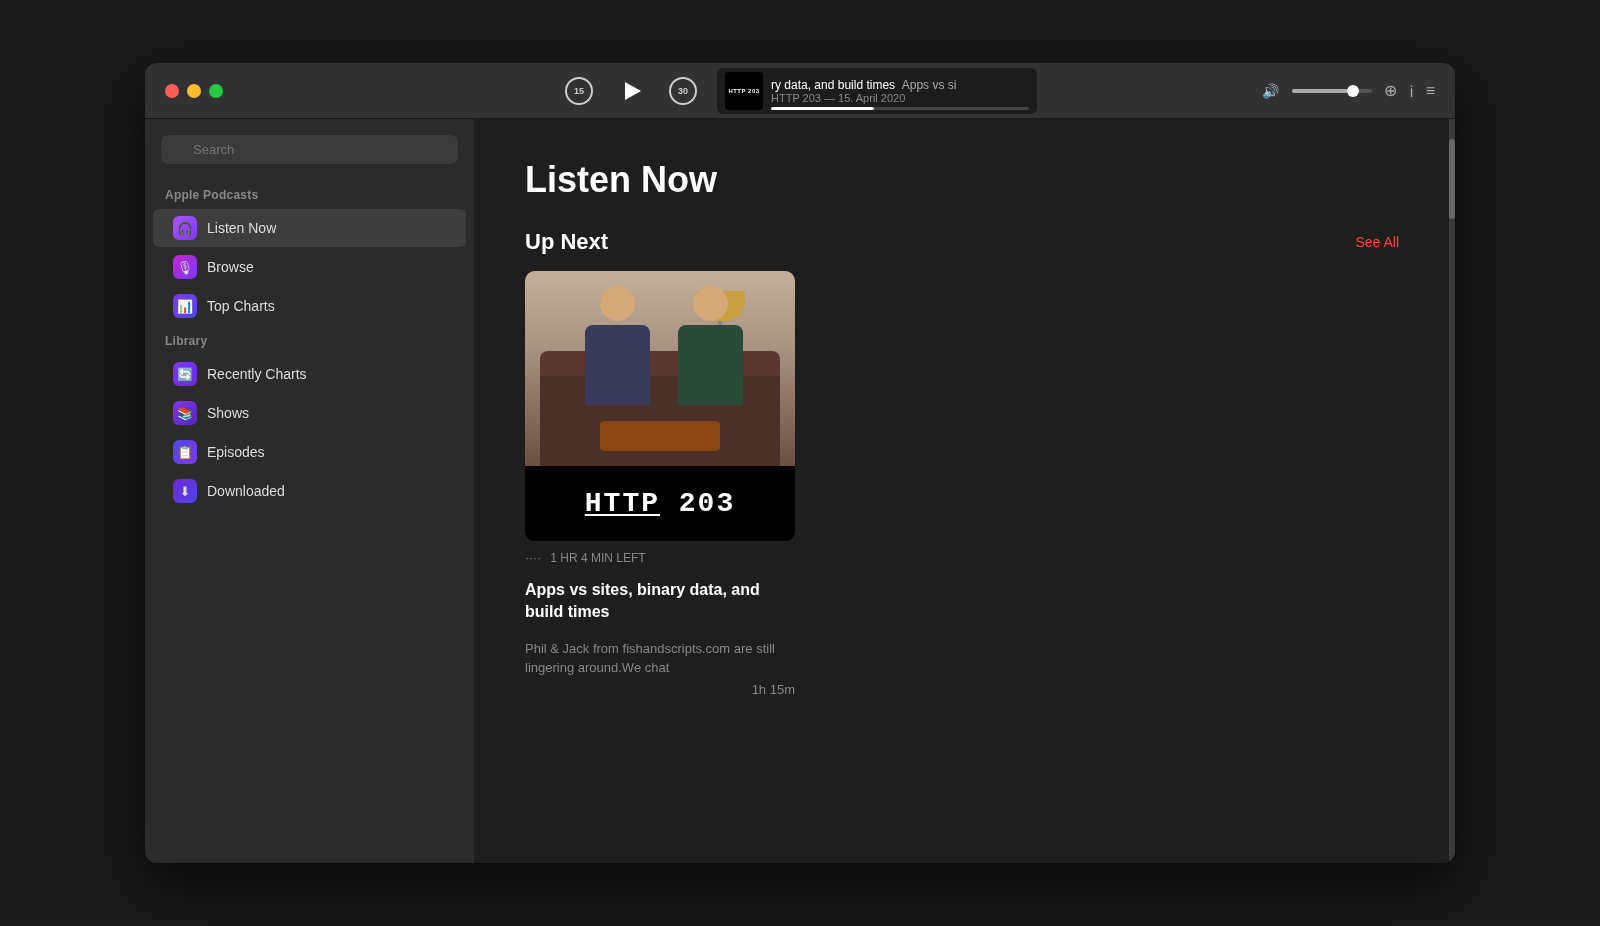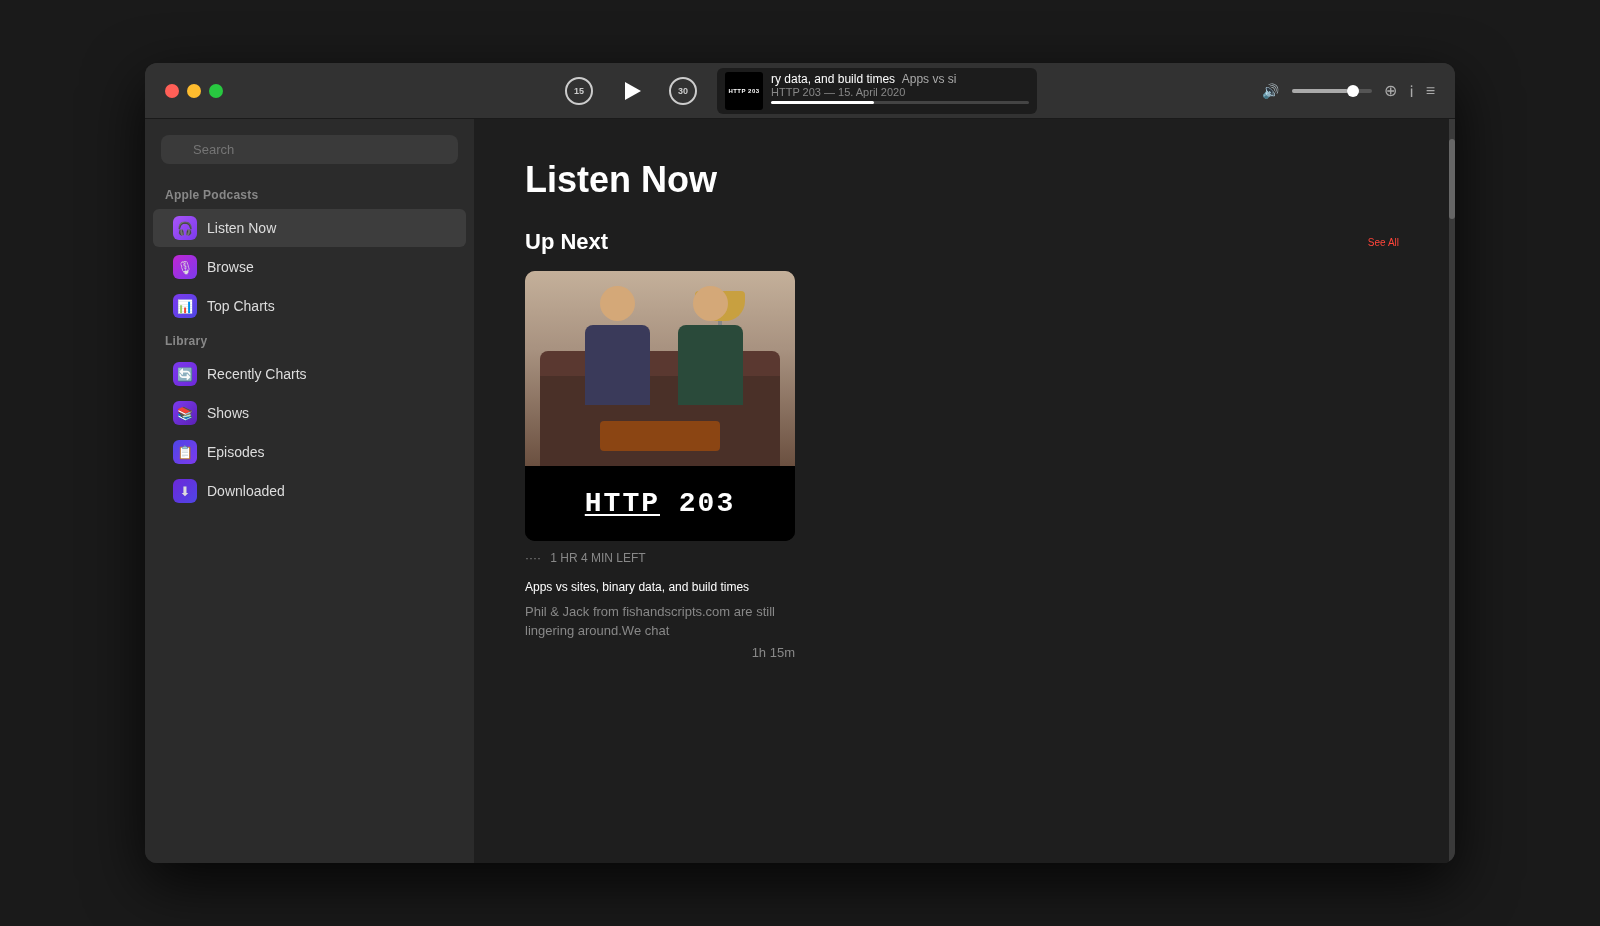--- a/index.html
+++ b/index.html
@@ -95,21 +95,21 @@
       border-width: 9px 0 9px 16px;
       border-color: transparent transparent transparent #ffffff;
       margin-left: 3px;
     }
     
     .now-playing {
       background: #1c1c1c;
       border-radius: 6px;
       padding: 4px 8px;
       display: flex;
-      align-items: flex-start;
+      align-items: flex-end;
       gap: 8px;
       min-width: 320px;
       cursor: pointer;
     }
     .now-playing-thumb {
       width: 38px;
       height: 38px;
       background: #000;
       border-radius: 3px;
       overflow: hidden;
@@ -295,21 +295,21 @@
       justify-content: space-between;
       margin-bottom: 16px;
     }
     .section-title {
       color: #fff;
       font-size: 22px;
       font-weight: 700;
     }
     .see-all-link {
       color: #ff453a;
-      font-size: 10px;
+      font-size: 14px;
       cursor: pointer;
       text-decoration: none;
     }
     
     .podcast-card {
       width: 270px;
       cursor: pointer;
     }
     .podcast-artwork {
       width: 270px;
@@ -459,24 +459,24 @@
       color: #888;
       font-size: 12px;
       margin-bottom: 14px;
     }
     .episode-dots {
       color: #888;
       margin-right: 6px;
     }
     .episode-title {
       color: #fff;
-      font-size: 12px;
-      font-weight: 400;
+      font-size: 16px;
+      font-weight: 700;
       line-height: 1.4;
-      margin-bottom: 6px;
+      margin-bottom: 15px;
     }
     .episode-desc {
       color: #888;
       font-size: 13px;
       line-height: 1.5;
       margin-bottom: 4px;
     }
     .episode-duration {
       color: #888;
       font-size: 13px;

